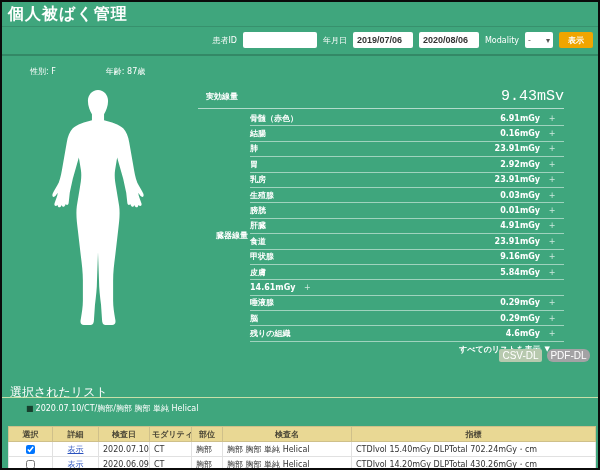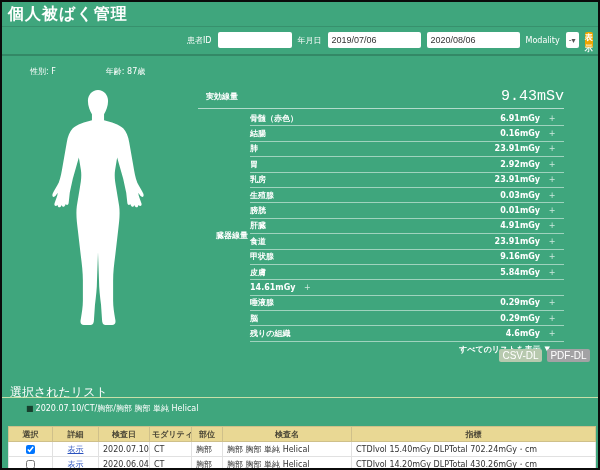--- a/index.html
+++ b/index.html
@@ -7,21 +7,21 @@
     position:relative; width:600px; height:470px; box-sizing:border-box;
     background:#3fa67d; border:2px solid #0b0b0b; overflow:hidden;
     font-family:"DejaVu Sans","Liberation Sans",sans-serif;
   }
   
   .title { position:absolute; left:6px; top:2px; font-size:16px; font-weight:bold; color:#fff; letter-spacing:1px; }
   .title-divider { position:absolute; left:0; right:0; top:24px; height:1px; background:rgba(0,0,0,0.12); }
   .search-bar { position:absolute; top:29px; left:185px; right:5px; height:18px; display:flex; align-items:center; justify-content:flex-end; gap:6px; }
   .lbl { font-size:8px; color:#fff; white-space:nowrap; }
   .txt { height:16px; border:none; border-radius:2px; background:#fff; font-size:9px; color:#333; padding:0 4px; box-sizing:border-box; }
-  .w72 { width:74px; } .w80 { width:93px; }
+  .w72 { width:74px; } .w80 { width:60px;font-weight:bold; }
   .select { width:28px; height:16px; background:#fff; border-radius:2px; display:flex; align-items:center; justify-content:space-between; padding:0 3px; box-sizing:border-box; font-size:8px; color:#555; cursor:pointer; }
   .submit { width:34px; height:16px; background:#f0a500; border:none; border-radius:2px; color:#fff; font-size:8px; font-weight:bold; cursor:pointer; padding:0; }
   .hdr-line { position:absolute; top:52px; left:0; right:0; height:2px; background:rgba(0,0,0,0.18); }
   
   .patient-info { position:absolute; top:64px; left:28px; display:flex; gap:50px; font-size:8px; color:#fff; }
   .body-figure { position:absolute; left:40px; top:85px; width:112px; height:252px; }
   
   .right-panel { position:absolute; left:196px; top:86px; width:366px; }
   .eff-row { display:flex; justify-content:space-between; align-items:center; padding-left:8px; height:17px;font-family:Liberation Mono, monospace; }
   .eff-label { font-size:8px; font-weight:bold; color:#fff; }
@@ -31,21 +31,21 @@
   .organ-label { width:52px; padding-left:18px; padding-top:4px; box-sizing:border-box; font-size:8px; font-weight:bold; color:#fff; }
   .organ-list { flex:1; }
   .orow { display:flex; align-items:center; height:14.4px; border-bottom:1px solid rgba(255,255,255,0.5); font-size:8px; color:#fff; }
   .oname { flex:1; font-weight:bold; white-space:nowrap; }
   .oval  { font-weight:bold; }
   .oicon { width:24px; text-align:center; font-size:8px; color:rgba(255,255,255,0.75); cursor:pointer; }
   .show-all { display:flex; justify-content:flex-end; align-items:center; gap:4px; height:15px; padding-right:14px; font-size:8px; font-weight:bold; color:#fff; cursor:pointer; }
   .show-all .caret-down { font-size:7px; }
   .dl-buttons { position:absolute; left:497px; top:347px; display:flex; gap:5px; }
   .dl-btn { width:43px; height:13px; border:none; border-radius:2px; font-size:10px; color:#fff; padding:0; cursor:pointer; line-height:13px; }
-  .csv { background:#b7c9ae; } .pdf { background:#a3a2a4; }
+  .csv { background:#b7c9ae; } .pdf { background:#a3a2a4;border-radius:6px; }
   
   .sel-title { position:absolute; left:8px; top:382px; font-size:12px; font-weight:normal; color:#fff; }
   .sel-divider { position:absolute; left:0; right:0; top:395px; height:1px; background:rgba(235,238,180,0.8); }
   .sel-item { position:absolute; left:24px; top:401px; font-size:8px; color:#fff; }
   .sel-item .bullet { color:#17402e; margin-right:2px; }
   
   .exam-table { position:absolute; left:6px; top:424px; width:588px; border-collapse:collapse; table-layout:fixed; }
   .exam-table th { background:#e9d894; border:1px solid #cfc08a; height:14px; padding:0 2px; font-size:8px; font-weight:bold; color:#4a4636; text-align:center; overflow:hidden; white-space:nowrap; }
   .exam-table td { background:#fff; border:1px solid #e1e1e1; height:14px; padding:0 4px; font-size:8px; color:#333; overflow:hidden; white-space:nowrap; }
   .td-c { text-align:center; }
@@ -220,21 +220,21 @@
         <td class="td-c"><a>表示</a></td>
         <td>2020.07.10</td>
         <td>CT</td>
         <td>胸部</td>
         <td>胸部 胸部 単純 Helical</td>
         <td>CTDIvol 15.40mGy DLPTotal 702.24mGy・cm</td>
       </tr>
       <tr>
         <td class="td-c"><input type="checkbox" style=""></td>
         <td class="td-c"><a>表示</a></td>
-        <td>2020.06.04</td>
+        <td>2020.06.09</td>
         <td>CT</td>
         <td>胸部</td>
         <td>胸部 胸部 単純 Helical</td>
         <td>CTDIvol 14.20mGy DLPTotal 430.26mGy・cm</td>
       </tr>
     </tbody>
   </table>
 
 </div>
 

